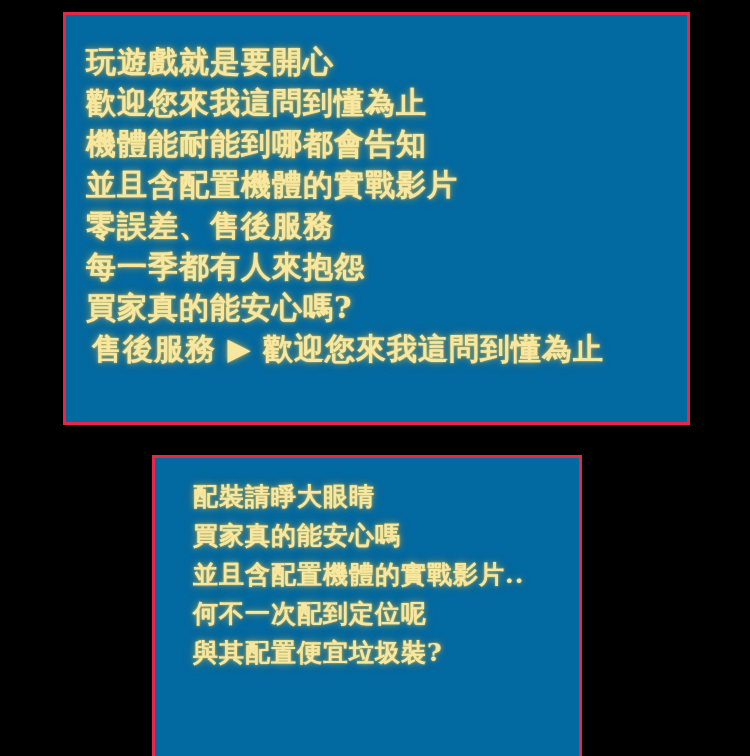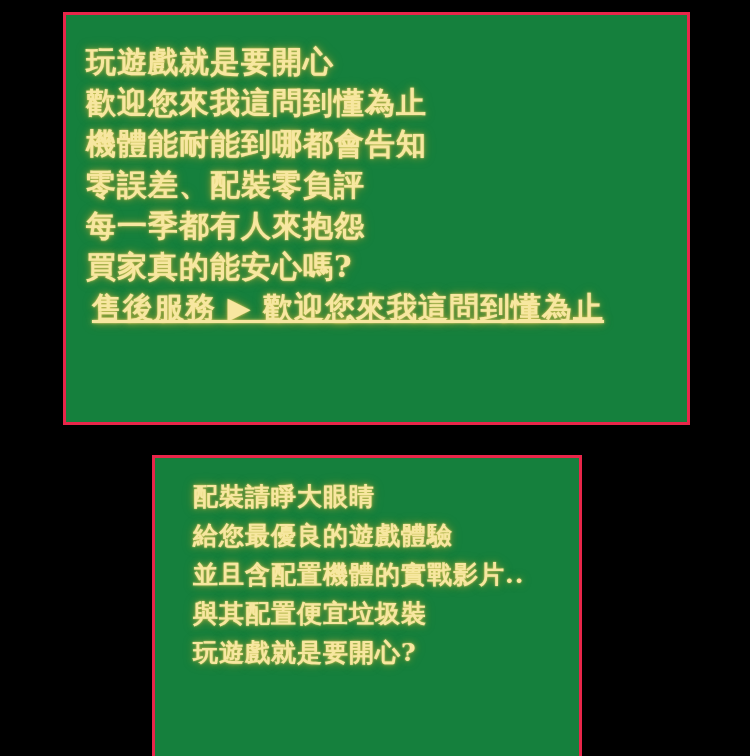--- a/index.html
+++ b/index.html
@@ -11,21 +11,21 @@
     width: 750px;
     height: 756px;
     position: relative;
     overflow: hidden;
     font-family: "DejaVu Sans", "Liberation Sans", sans-serif;
   }
 
   .panel {
     position: absolute;
     box-sizing: border-box;
-    background: #15803d;
+    background: #0369a1;
   }
 
   .panel-top {
     left: 63px;
     top: 12px;
     width: 627px;
     height: 413px;
     border: 3px solid #e8264a;
     padding: 26px 20px 10px 20px;
   }
@@ -51,41 +51,41 @@
       0 0 12px rgba(200, 150, 30, 0.35);
   }
 
   .panel-top .line {
     font-size: 30px;
     line-height: 41px;
   }
 
   .panel-top .line.indent {
     padding-left: 6px;
-    text-decoration: underline;
   }
 
   .panel-bottom .line {
     font-size: 25px;
     line-height: 39px;
     padding-left: 16px;
   }
 </style>
 </head>
 <body>
 
 <div class="panel panel-top">
   <div class="line">玩遊戲就是要開心</div>
   <div class="line">歡迎您來我這問到懂為止</div>
   <div class="line">機體能耐能到哪都會告知</div>
-  <div class="line">零誤差、配裝零負評</div>
+  <div class="line">並且含配置機體的實戰影片</div>
+  <div class="line">零誤差、售後服務</div>
   <div class="line">每一季都有人來抱怨</div>
   <div class="line">買家真的能安心嗎?</div>
   <div class="line indent">售後服務 ▶ 歡迎您來我這問到懂為止</div>
 </div>
 
 <div class="panel panel-bottom">
   <div class="line">配裝請睜大眼睛</div>
-  <div class="line">給您最優良的遊戲體驗</div>
+  <div class="line">買家真的能安心嗎</div>
   <div class="line">並且含配置機體的實戰影片..</div>
-  <div class="line">與其配置便宜垃圾裝</div>
-  <div class="line">玩遊戲就是要開心?</div>
+  <div class="line">何不一次配到定位呢</div>
+  <div class="line">與其配置便宜垃圾裝?</div>
 </div>
 
 </body></html>

